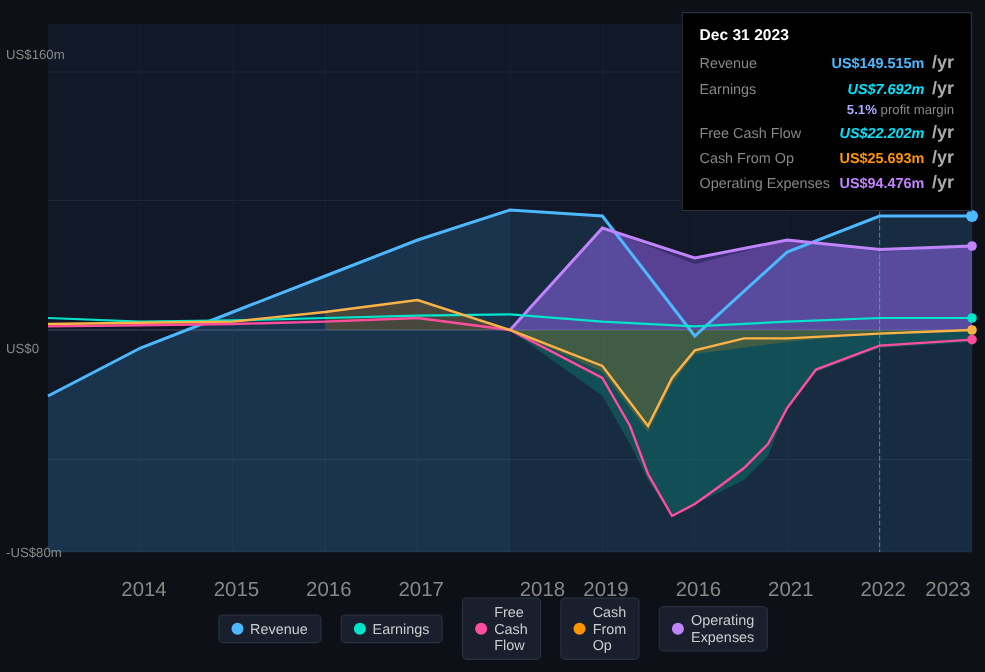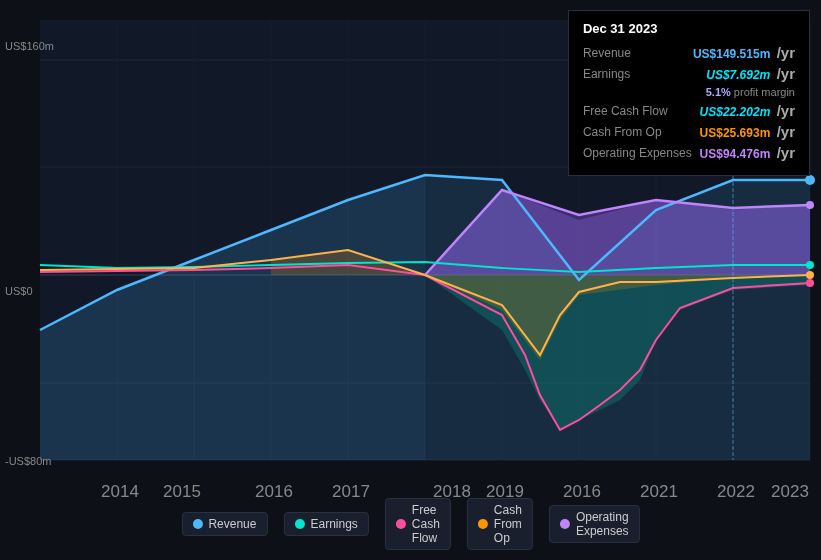--- a/index.html
+++ b/index.html
@@ -209,21 +209,21 @@
       <circle cx="810" cy="283" r="4" fill="#ff4d9e"></circle>
       <circle cx="810" cy="205" r="4" fill="#c084fc"></circle>
     </svg>
   </div>
 
   <div class="y-label" style="top: 40px;">US$160m</div>
   <div class="y-label" style="top: 265px; margin-top: 20px;">US$0</div>
   <div class="y-label" style="top: 455px;">-US$80m</div>
 
   <div class="x-label" style="left: 120px;">2014</div>
-  <div class="x-label" style="left: 182px; margin-top: 28px;">2015</div>
+  <div class="x-label" style="left: 197px; margin-top: 28px;">2015</div>
   <div class="x-label" style="left: 274px;">2016</div>
   <div class="x-label" style="left: 351px; text-align: right;">2017</div>
   <div class="x-label" style="left: 452px;">2018</div>
   <div class="x-label" style="left: 505px;">2019</div>
   <div class="x-label" style="left: 582px;">2016</div>
   <div class="x-label" style="left: 659px;">2021</div>
   <div class="x-label" style="left: 736px;">2022</div>
   <div class="x-label" style="left: 790px; text-align: center;">2023</div>
 
   <div class="tooltip-box">

